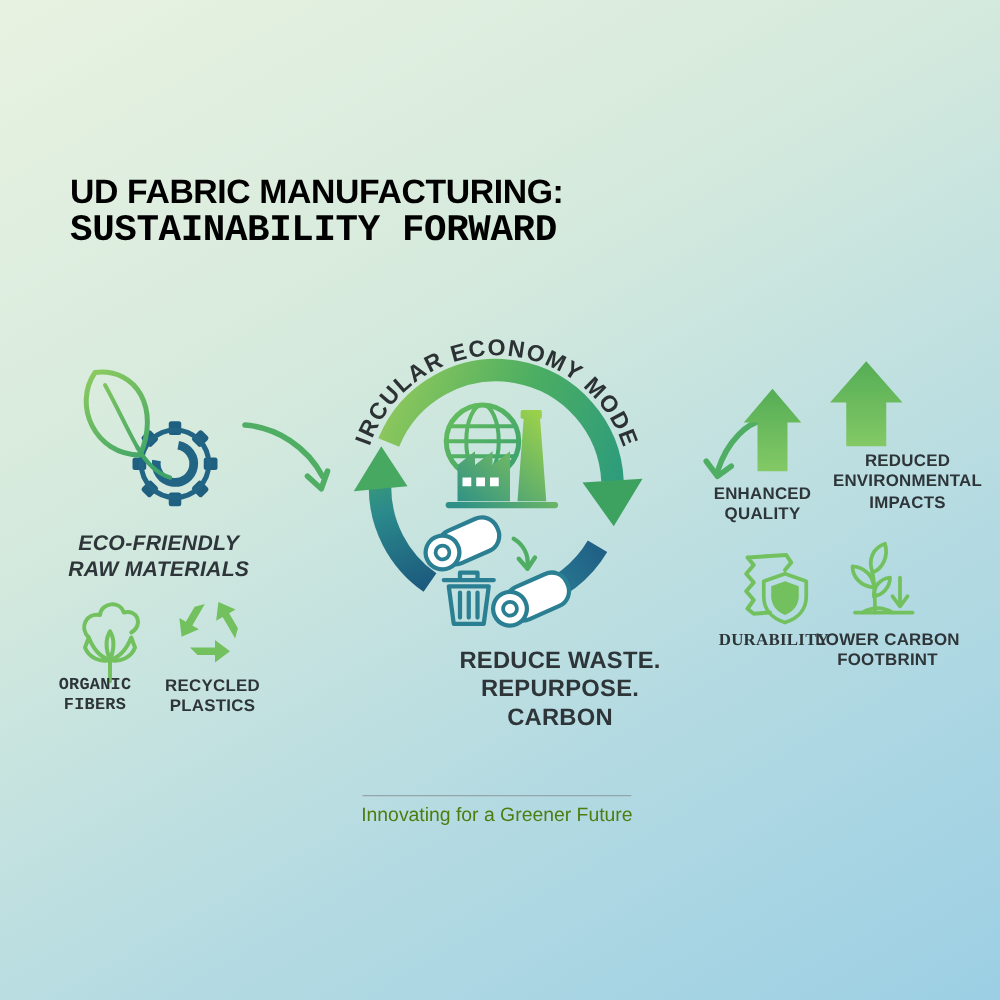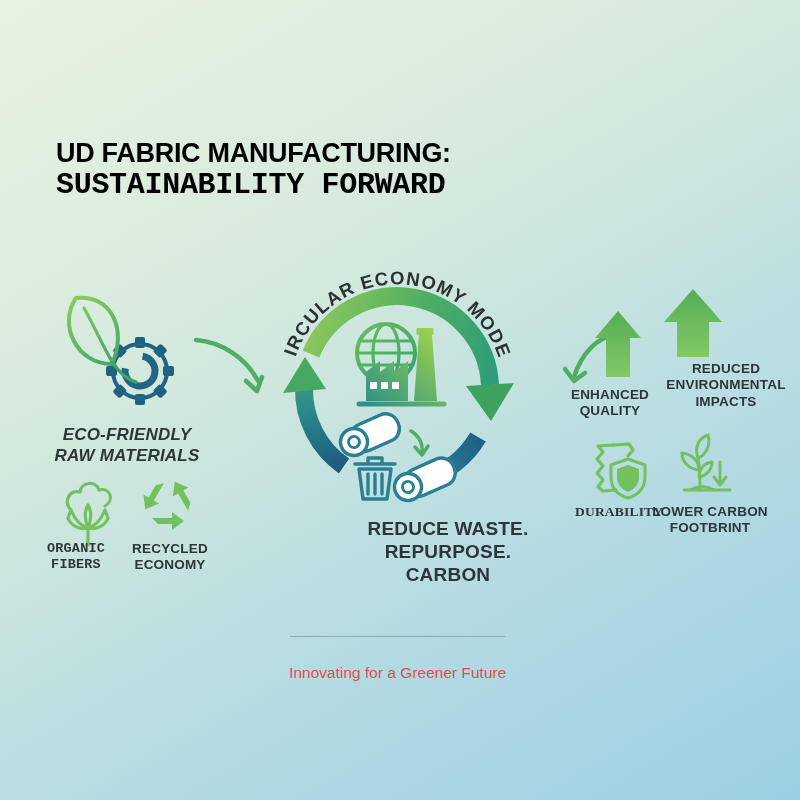--- a/index.html
+++ b/index.html
@@ -20,22 +20,22 @@
   .lbl.lg{font-size:19px;line-height:1.22;}
   #eco{left:37px;top:424px;width:180px;font-style:italic;}
   #organic{left:36px;top:541px;width:80px;font-family:Liberation Mono, monospace;}
   #recycled{left:123px;top:541px;width:94px;}
   #enhanced{left:560px;top:387px;width:100px;}
   #reduced{left:652px;top:361px;width:124px;margin-left:12px;}
   #durability{left:575px;top:504px;width:82px;font-family:Liberation Serif, serif;}
   #lowcarbon{left:652px;top:504px;width:116px;}
   #reducewaste{left:300px;top:517px;width:200px;margin-left:48px;}
   .footer-line{position:absolute;left:290px;top:636px;width:215px;height:1px;background:#94a5ac;}
-  .footer-text{position:absolute;left:260px;top:664px;width:275px;text-align:center;
-               font-size:15.5px;color:#ef4444;}
+  .footer-text{position:absolute;left:260px;top:644px;width:275px;text-align:center;
+               font-size:15.5px;color:#4d7c0f;}
 </style>
 </head>
 <body>
 
 <div class="canvas">
 
   <header class="title">
     <div class="t1">UD FABRIC MANUFACTURING:</div>
     <div class="t2">SUSTAINABILITY FORWARD</div>
   </header>
@@ -199,21 +199,21 @@
     <span class="ln">RAW MATERIALS</span>
   </div>
 
   <div id="organic" class="lbl">
     <span class="ln">ORGANIC</span>
     <span class="ln">FIBERS</span>
   </div>
 
   <div id="recycled" class="lbl">
     <span class="ln">RECYCLED</span>
-    <span class="ln">ECONOMY</span>
+    <span class="ln">PLASTICS</span>
   </div>
 
   <div id="reducewaste" class="lbl lg">
     <span class="ln">REDUCE WASTE.</span>
     <span class="ln">REPURPOSE. CARBON</span>
   </div>
 
   <div id="enhanced" class="lbl">
     <span class="ln">ENHANCED</span>
     <span class="ln">QUALITY</span>

